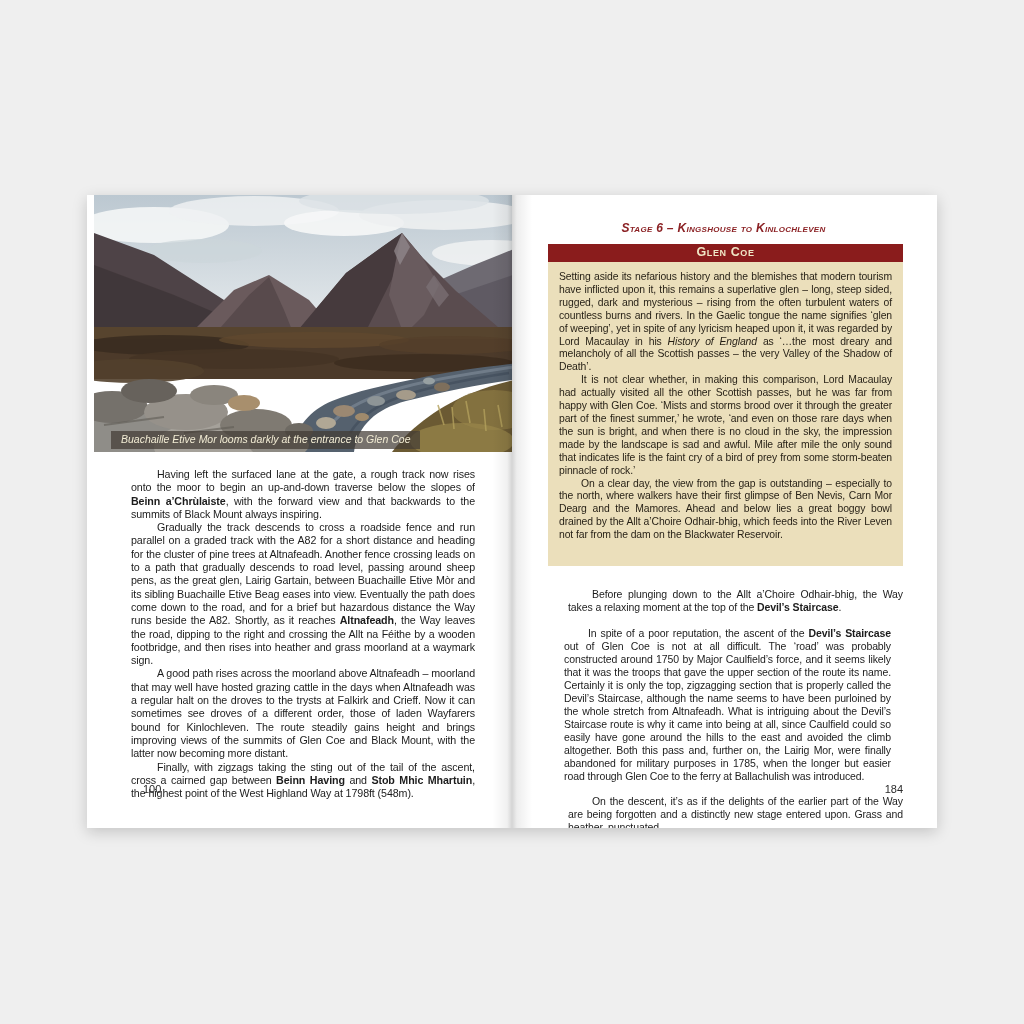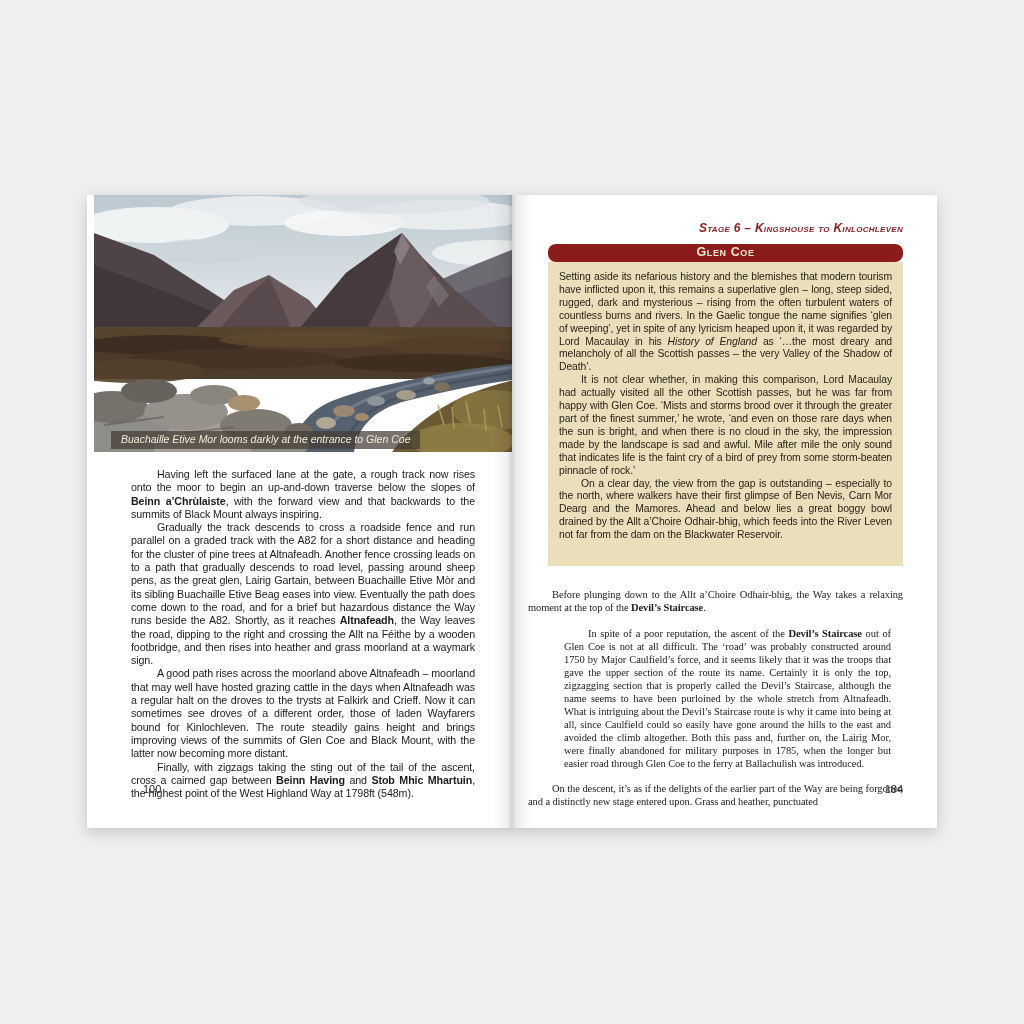--- a/index.html
+++ b/index.html
@@ -17,31 +17,31 @@
   .caption { position:absolute; left:24px; bottom:3px; background:rgba(66,59,52,0.72); color:#f2ecd4;
              font-style:italic; font-size:10.5px; line-height:13px; padding:2px 10px 3px; white-space:nowrap; }
   .textcol { position:absolute; left:44px; right:37px; top:273px; font-size:10.7px; line-height:13.3px;
              text-align:justify; color:#1c1c1c; letter-spacing:-0.1px; }
   .textcol p { margin:0; text-indent:26px; }
   .pagenum { position:absolute; top:588px; font-size:11px; color:#2a2a2a; }
   .pagenum-left { left:32px;margin-left:24px; }
   .pagenum-right { right:34px; }
 
   
-  .running-header { margin:26px 34px 0 32px; text-align:right; font-variant:small-caps; font-style:italic;
+  .running-header { margin:26px 34px 0 32px; text-align:center; font-variant:small-caps; font-style:italic;
              font-weight:bold; font-size:12px; letter-spacing:0.3px; color:#8b2124; }
   .infobox { margin:9px 34px 0 36px; }
   .infobox-title { background:#8a1c1c; color:#f0e7c6; text-align:center; font-variant:small-caps;
-             font-weight:bold; font-size:12.5px; letter-spacing:0.6px; padding:1px 12px 3px;border-radius:8px; }
+             font-weight:bold; font-size:12.5px; letter-spacing:0.6px; padding:1px 12px 3px; }
   .infobox-body { background:#ebdfbb; padding:9px 11px 24px; font-size:10.4px; line-height:12.9px;
              text-align:justify; color:#241e14; letter-spacing:-0.1px; }
   .infobox-body p { margin:0; text-indent:22px; }
   .infobox-body p:first-child { text-indent:0; }
-  .bodycol { margin:0 34px 0 16px; font-size:10.5px; line-height:13px; text-align:justify;
-             color:#1c1c1c; letter-spacing:-0.1px;font-family:Liberation Serif, serif; }
+  .bodycol { margin:0 34px 0 56px; font-size:10.5px; line-height:13px; text-align:justify;
+             color:#1c1c1c; letter-spacing:-0.1px; }
   .bodycol p { margin:0; text-indent:24px; }
   .intro { margin-top:22px; }
   .inset { margin-top:13px; margin-left:52px; margin-right:46px; }
   .descent { margin-top:12px; }
 </style>
 </head>
 <body>
 
 <div class="canvas">
   <div class="spread">

